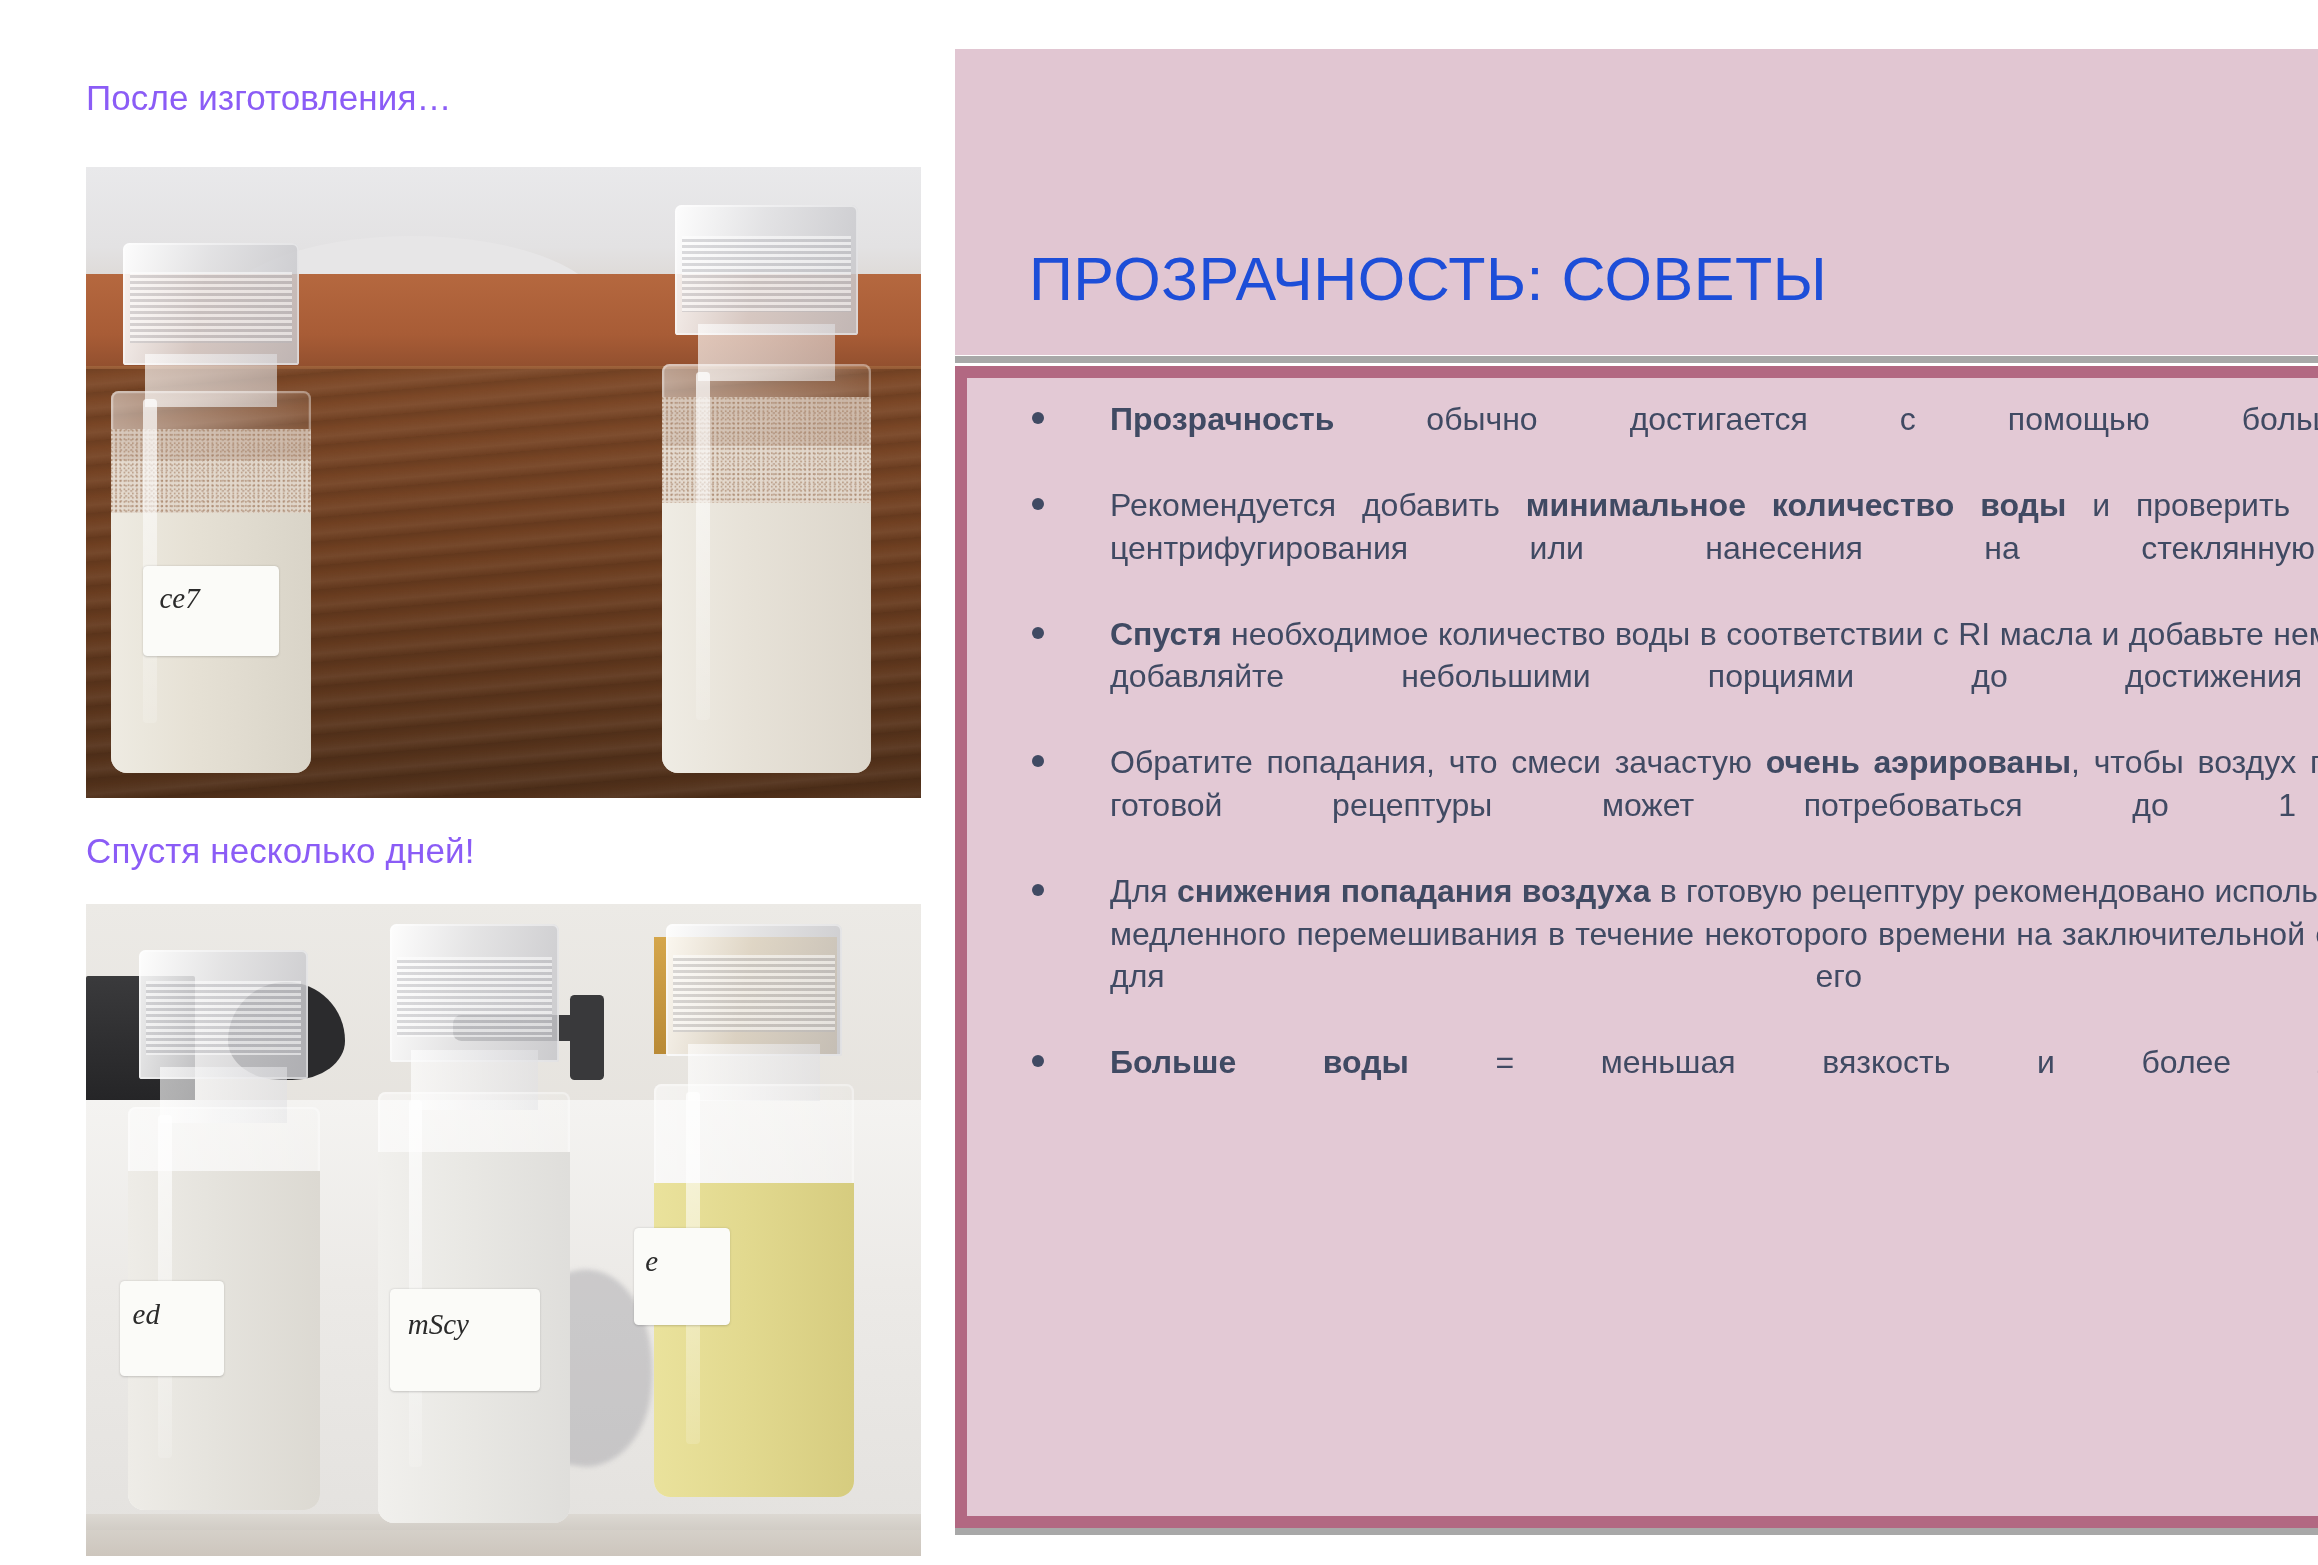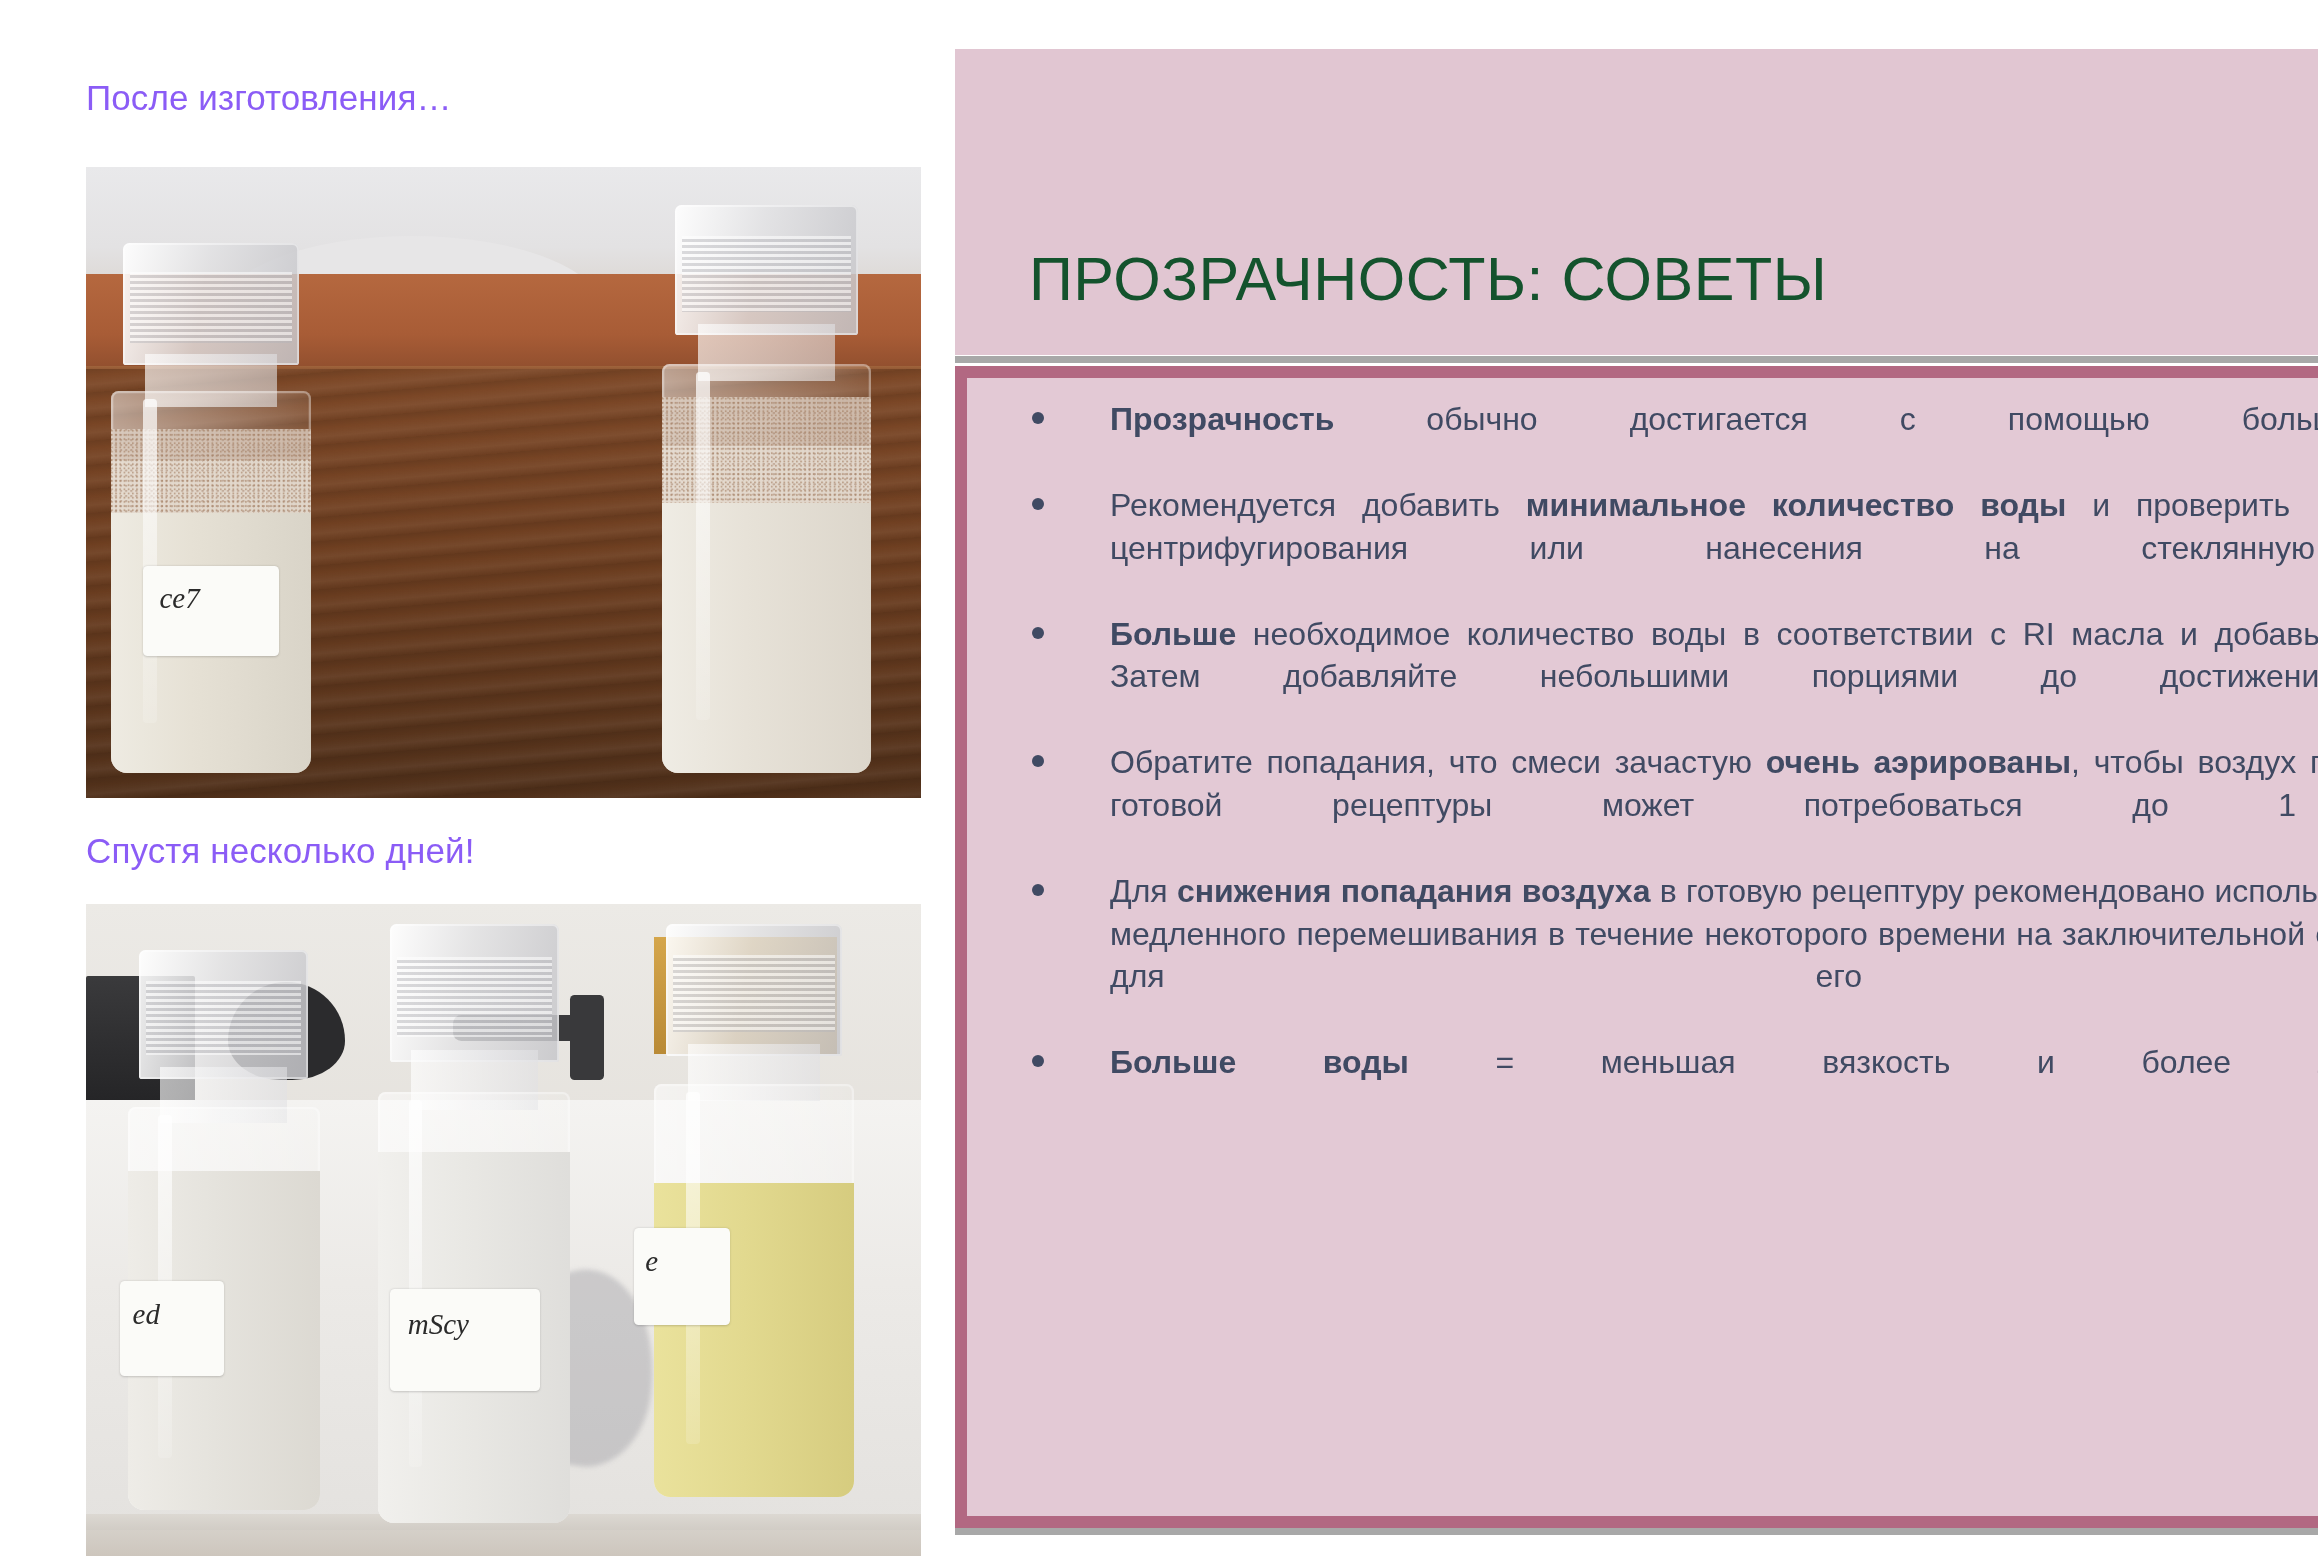--- a/index.html
+++ b/index.html
@@ -99,21 +99,21 @@
   
   .right-col{position:absolute;left:955px;top:0;width:1734px;height:1565px;}
 
   .title-band{
     position:absolute;left:0;top:49px;width:1734px;height:306px;
     background:#E1C6D2;
     box-shadow:0 6.5px 0 -2.8px rgba(0,0,0,0);
   }
   .title-band .title{
     position:absolute;left:74px;bottom:41px;
-    color:#14532d;
+    color:#1d4ed8;
     font-size:61px;
     font-weight:400;
     letter-spacing:0.5px;
     white-space:nowrap;
   }
   .band-rule{position:absolute;left:0;top:356px;width:1734px;height:6.5px;background:#A8A8A8;}
 
   .content-box{
     position:absolute;left:0;top:366px;width:1734px;height:1162px;
     background:#E3C9D5;
@@ -243,21 +243,21 @@
 
     <div class="title-band">
       <div class="title">ПРОЗРАЧНОСТЬ: СОВЕТЫ</div>
     </div>
     <div class="band-rule"></div>
 
     <div class="content-box">
       <div class="bullets" id="bullet-list">
           <p class="bullet"><b>Прозрачность</b><span> обычно достигается с помощью большинства масел.</span></p>
           <p class="bullet"><span>Рекомендуется добавить </span><b>минимальное количество воды</b><span> и проверить прозрачность путем центрифугирования или нанесения на стеклянную поверхность.</span></p>
-          <p class="bullet"><b>Больше</b><span> необходимое количество воды в соответствии с RI масла и добавьте немного меньше. Затем добавляйте небольшими порциями до достижения прозрачности.</span></p>
+          <p class="bullet"><b>Спустя</b><span> необходимое количество воды в соответствии с RI масла и добавьте немного меньше. Затем добавляйте небольшими порциями до достижения прозрачности.</span></p>
           <p class="bullet"><span>Обратите попадания, что смеси зачастую </span><b>очень аэрированы</b><span>, чтобы воздух полностью вышел из готовой рецептуры может потребоваться до 1 недели .</span></p>
           <p class="bullet"><span>Для </span><b>снижения попадания воздуха</b><span> в готовую рецептуру рекомендовано использование вакуума или медленного перемешивания в течение некоторого времени на заключительной стадии производства для его выхода.</span></p>
           <p class="bullet"><b>Больше воды</b><span> = меньшая вязкость и более легкая текстура</span></p>
         </div>
     </div>
     <div class="content-shadow"></div>
   </div>
 
 </div>
 

